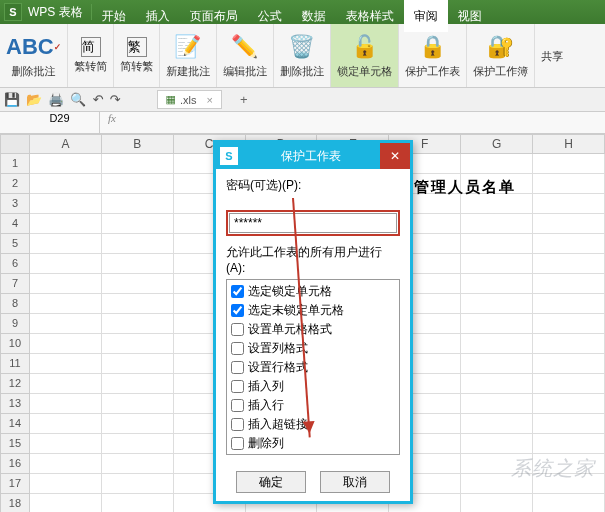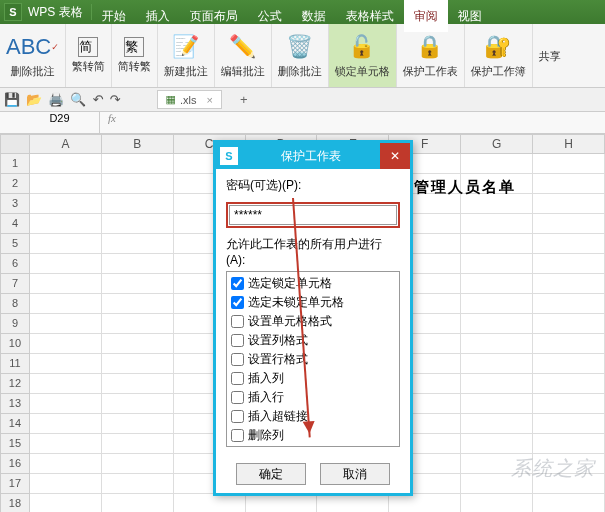--- a/index.html
+++ b/index.html
@@ -4,21 +4,21 @@
 <style>
 * { margin: 0; padding: 0; box-sizing: border-box; font-family: "Microsoft YaHei", SimSun, sans-serif; }
 body { width: 605px; height: 512px; background: #fff; overflow: hidden; position: relative; }
 
 .titlebar { height: 24px; background: linear-gradient(#4a8a3a, #3d7a2f); display: flex; align-items: center; color: #fff; font-size: 12px; }
 .titlebar .logo { width: 18px; height: 18px; background: #3d7a2f; border: 1px solid #5a9a4a; margin: 0 4px; display: flex; align-items: center; justify-content: center; font-weight: bold; font-size: 11px; }
 .titlebar .app { padding: 0 8px 0 2px; }
 .titlebar .divider { width: 1px; height: 16px; background: #5a9a4a; }
 .tabs { display: flex; height: 100%; }
 .tab { padding: 16px 10px; display: flex; align-items: center; cursor: pointer; font-size: 12px; }
-.tab.active { background: #fff; color: #7f1d1d; }
+.tab.active { background: #fff; color: #000000; }
 
 .ribbon { height: 64px; background: #f5f5f5; border-bottom: 1px solid #ccc; display: flex; }
 .rgroup { display: flex; flex-direction: column; align-items: center; justify-content: center; padding: 2px 6px; border-right: 1px solid #ddd; font-size: 11px; }
 .rgroup .icon { font-size: 22px; height: 30px; display: flex; align-items: center; }
 .rgroup .label { font-size: 11px; color: #333; margin-top: 2px; text-align: center; }
 .rgroup.highlight { background: #d0e8b8; }
 
 .qat { height: 24px; background: #f0f0f0; border-bottom: 1px solid #ccc; display: flex; align-items: center; padding: 0 4px; gap: 6px; font-size: 13px; color: #555; }
 .filetab { margin-left: 30px; padding: 2px 8px; background: #fff; border: 1px solid #ccc; font-size: 11px; display: flex; align-items: center; gap: 4px; }
 .filetab .x { margin-left: 6px; color: #999; cursor: pointer; }
@@ -36,21 +36,21 @@
 .row { display: flex; height: 20px; }
 .row .rh { width: 30px; border: 1px solid #ccc; border-top: none; background: #f0f0f0; text-align: center; font-size: 11px; line-height: 19px; color: #555; }
 .row .cell { width: 72px; border-right: 1px solid #ddd; border-bottom: 1px solid #ddd; font-size: 12px; line-height: 19px; padding-left: 2px; }
 
 .dialog { position: absolute; left: 213px; top: 140px; width: 200px; background: #fff; border: 3px solid #1bb5e0; box-shadow: 2px 2px 8px rgba(0,0,0,.3); }
 .dialog .dtitle { height: 26px; background: #1bb5e0; display: flex; align-items: center; color: #fff; font-size: 12px; }
 .dialog .dlogo { width: 18px; height: 18px; background: #fff; color: #1bb5e0; margin: 0 4px; display: flex; align-items: center; justify-content: center; font-weight: bold; font-size: 11px; }
 .dialog .dtitle .t { flex: 1; text-align: center; }
 .dialog .dclose { width: 30px; height: 26px; background: #c0392b; display: flex; align-items: center; justify-content: center; cursor: pointer; }
 .dialog .dbody { padding: 8px 10px; font-size: 12px; }
-.dialog .pwlabel { margin-bottom: 8px; }
+.dialog .pwlabel { margin-bottom: 16px; }
 .dialog .pwbox { border: 2px solid #c0392b; padding: 1px; }
 .dialog .pwbox input { width: 100%; border: 1px solid #999; padding: 2px 4px; font-size: 12px; }
 .dialog .permlabel { margin-top: 8px; margin-bottom: 4px; }
 .dialog .permlist { border: 1px solid #999; height: 176px; overflow: hidden; padding: 2px; }
 .dialog .perm { display: flex; align-items: center; gap: 4px; font-size: 12px; padding: 1px 2px; white-space: nowrap; }
 .dialog .perm input { margin: 0; }
 .dialog .dbtns { display: flex; justify-content: center; gap: 14px; padding: 8px; }
 .dialog .dbtns button { width: 70px; height: 22px; font-size: 12px; border: 1px solid #999; background: #f0f0f0; cursor: pointer; }
 
 .arrow { position: absolute; left: 292px; top: 198px; width: 2px; height: 240px; background: #c0392b; transform: rotate(-4deg); transform-origin: top; pointer-events: none; }
@@ -73,21 +73,21 @@
       <div class="tab">公式</div>
       <div class="tab">数据</div>
       <div class="tab">表格样式</div>
       <div class="tab active">审阅</div>
       <div class="tab">视图</div>
     </div>
 </div>
 
 <div class="ribbon">
   <div class="rgroup">
-    <div class="icon" style="color:#2a6db0;font-weight:normal;">ABC<div style="font-size:9px;color:#c0392b;">✓</div></div>
+    <div class="icon" style="color:#2a6db0;font-weight:bold;">ABC<div style="font-size:9px;color:#c0392b;">✓</div></div>
     <div class="label">删除批注</div>
   </div>
   <div class="rgroup">
     <div class="icon" style="border:1px solid #888;width:20px;height:20px;font-size:13px;">简</div>
     <div class="label">繁转简</div>
   </div>
   <div class="rgroup">
     <div class="icon" style="border:1px solid #888;width:20px;height:20px;font-size:13px;">繁</div>
     <div class="label">简转繁</div>
   </div>

